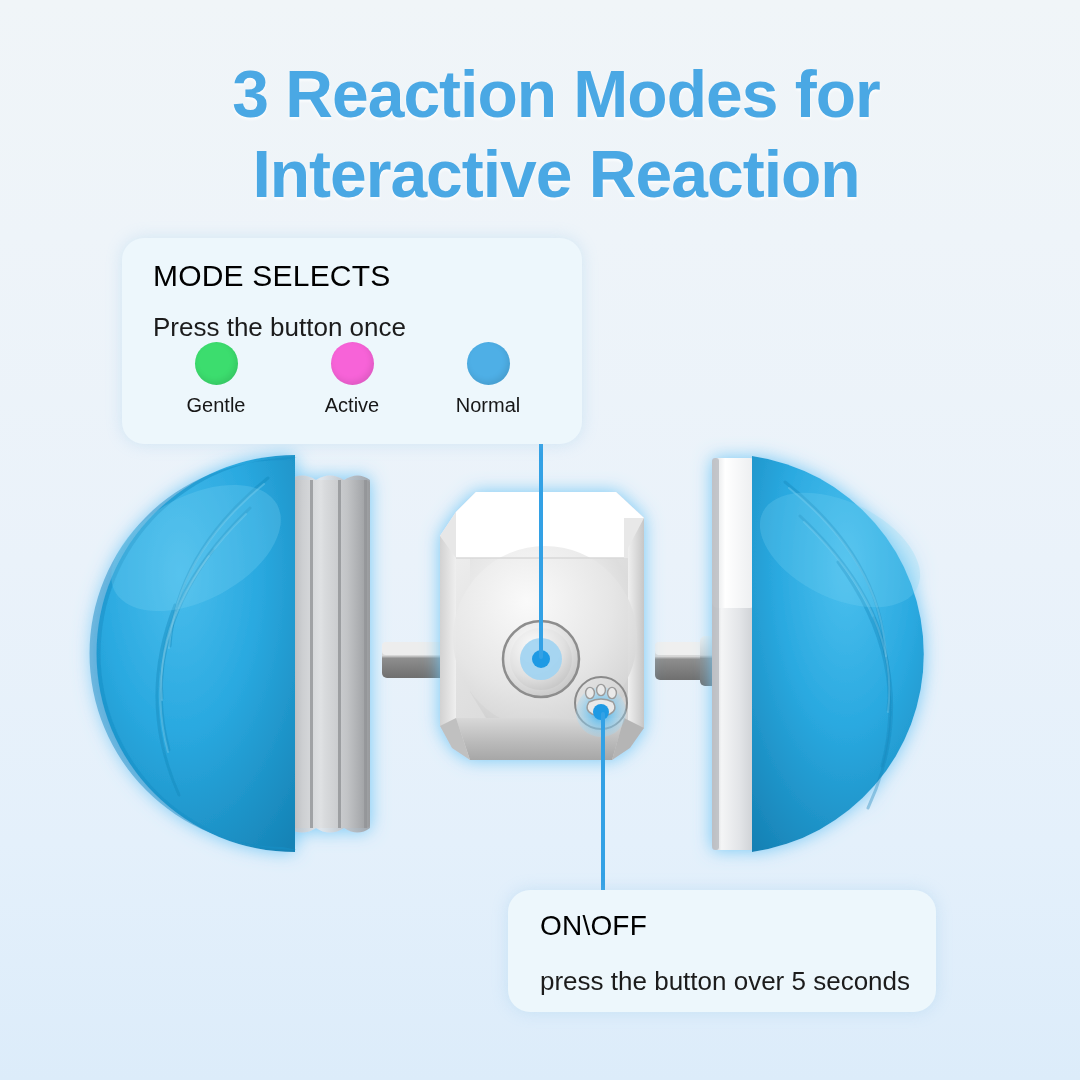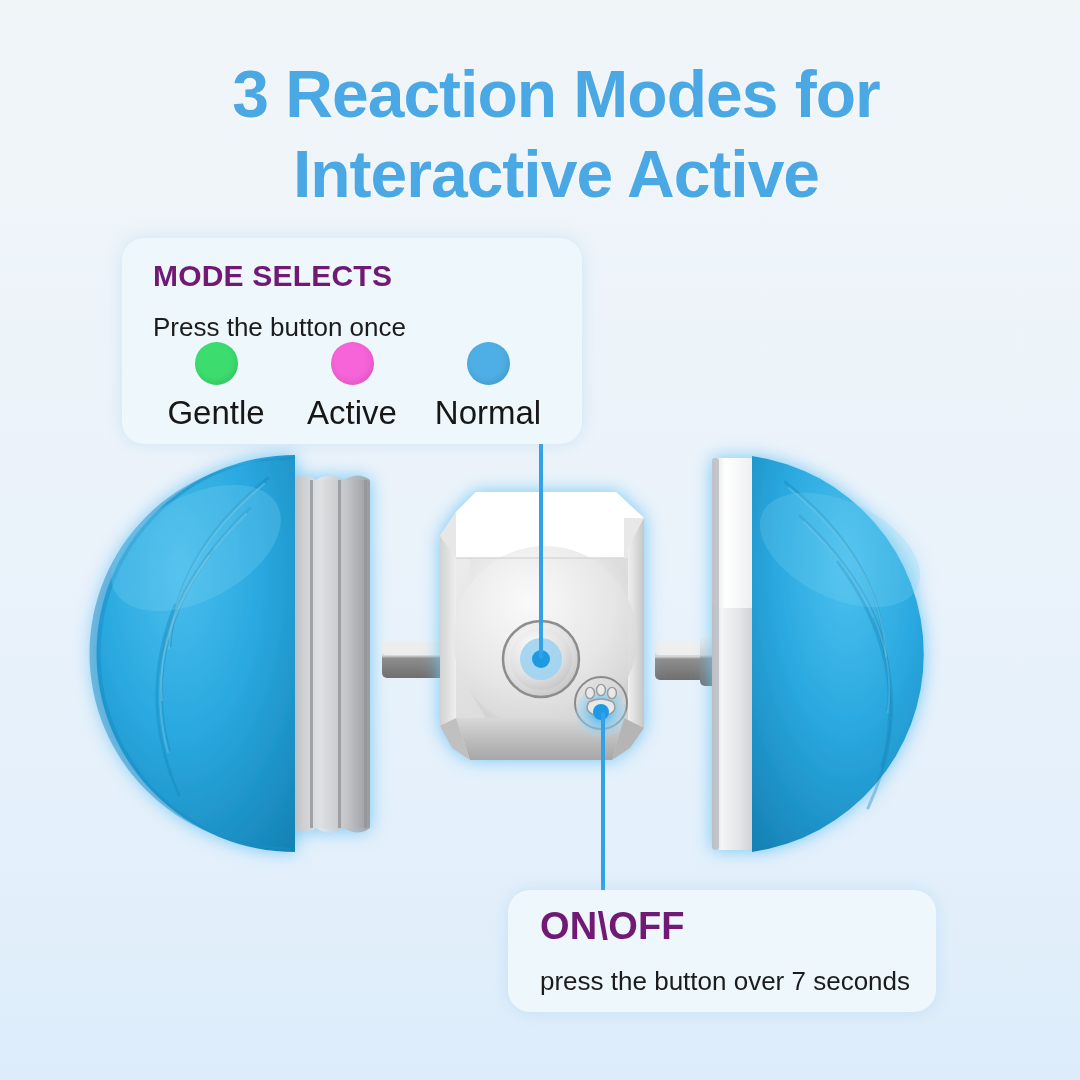--- a/index.html
+++ b/index.html
@@ -35,22 +35,22 @@
   .title .tline { display: block; white-space: nowrap; margin-left: 32px; }
 
   
   .card {
     position: absolute;
     background: #edf7fc;
     border-radius: 22px;
     box-shadow: 0 0 16px rgba(130,190,230,0.28);
   }
   .card-title {
-    color: #701a75;
-    font-weight: bold;
+    color: #000000;
+    font-weight: normal;
     letter-spacing: 0.2px;
   }
   .card-sub {
     color: #1c1c1c;
     font-weight: normal;
     margin-top: 12px;
   }
 
   #mode-card {
     left: 122px;
@@ -86,37 +86,37 @@
     flex-direction: column;
     align-items: center;
   }
   .mode .dot {
     width: 43px;
     height: 43px;
     border-radius: 50%;
     box-shadow: inset -2px -3px 6px rgba(0,0,0,0.10);
   }
   .mode .mlabel {
-    margin-top: 12px;
-    font-size: 33px;
+    margin-top: 4px;
+    font-size: 20px;
     line-height: 32px;
     color: #171717;
   }
 
   #onoff-card {
     left: 508px;
     top: 890px;
     width: 428px;
     height: 122px;
   }
   #onoff-card .card-title {
     position: absolute;
     left: 32px;
     top: 18px;
-    font-size: 38px;
+    font-size: 28px;
     line-height: 36px;
   }
   #onoff-card .card-sub {
     position: absolute;
     left: 32px;
     top: 62px;
     font-size: 26px;
     line-height: 34px;
   }
 
@@ -134,21 +134,21 @@
   #device { position: absolute; left: 0; top: 430px; width: 1080px; height: 450px; }
   #device svg { display: block; }
 </style>
 </head>
 <body>
 
 <div id="stage">
 
   <div class="title">
     <span class="tline">3 Reaction Modes for</span>
-    <span class="tline">Interactive Active</span>
+    <span class="tline">Interactive Reaction</span>
   </div>
 
   <div id="device">
     <svg width="1080" height="450" viewBox="0 0 1080 450" xmlns="http://www.w3.org/2000/svg">
       <defs>
 
         <radialGradient id="ballGradL" cx="0.42" cy="0.30" r="0.88">
           <stop offset="0%" stop-color="#49bdec"></stop>
           <stop offset="45%" stop-color="#2aa9e0"></stop>
           <stop offset="100%" stop-color="#1583b6"></stop>
@@ -363,16 +363,16 @@
       </div>
       <div class="mode">
         <span class="dot" style="background:#4eafe6"></span>
         <span class="mlabel">Normal</span>
       </div>
     </div>
   </div>
 
   <div class="card" id="onoff-card">
     <div class="card-title">ON\OFF</div>
-    <div class="card-sub">press the button over 7 seconds</div>
+    <div class="card-sub">press the button over 5 seconds</div>
   </div>
 
 </div>
 
 </body></html>

